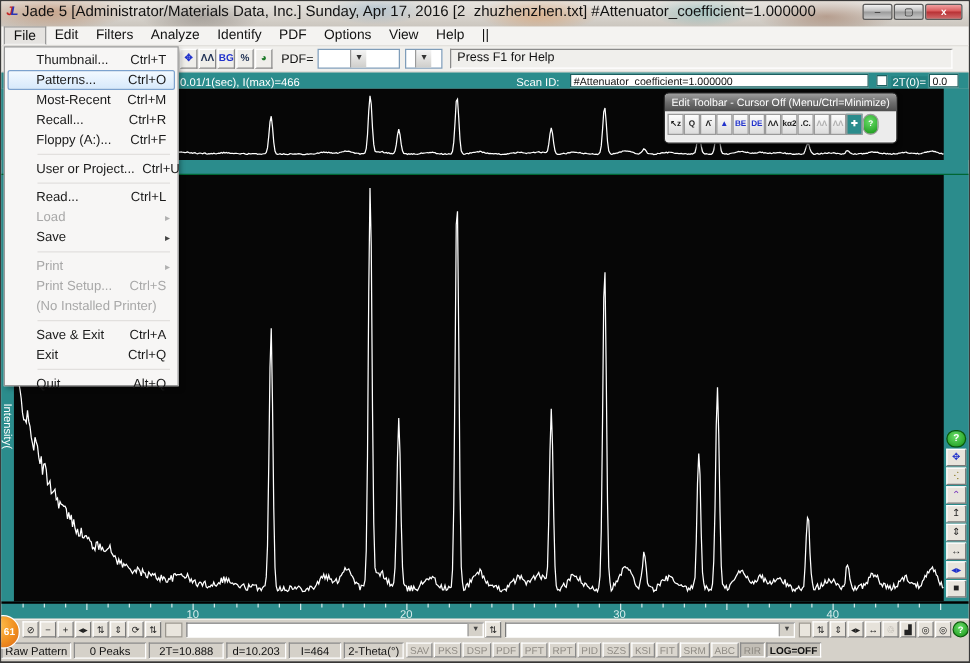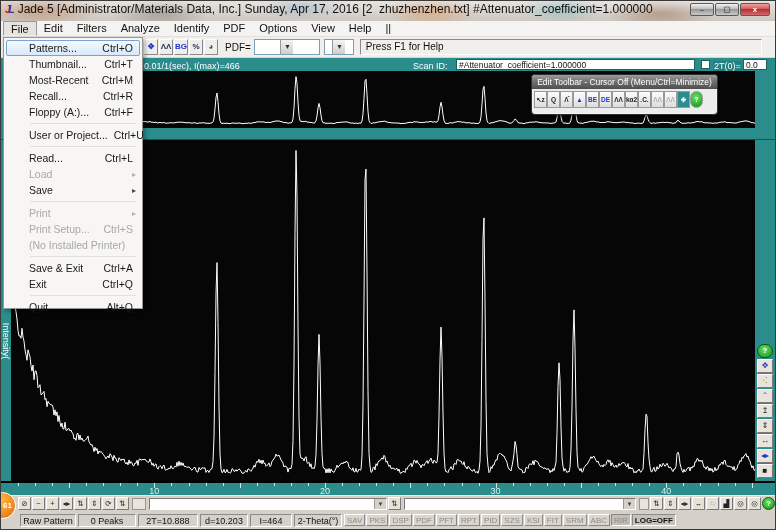--- a/index.html
+++ b/index.html
@@ -99,21 +99,21 @@
   .bb-btn.help { background:radial-gradient(circle at 45% 35%, #6ade6a, #149314); color:#fff; border-radius:7px; border-color:#0a5a0a; font-weight:bold; }
   .bb-box { width:14px; height:12px; background:#e9e5dd; border:1px solid #9a968e; margin-left:3px; }
   .bb-combo { height:12px; background:#fff; border:1px solid; border-color:#7a7a7a #fff #fff #7a7a7a; display:flex; margin-left:3px; }
   .bb-combo .sp { flex:1; }
   .bb-combo .drop { width:12px; height:10px; background:#d5d1c9; border-left:1px solid #9a9a9a; font-size:6px; line-height:10px; text-align:center; color:#444; }
   .badge { position:absolute; left:-12px; top:-4px; width:27px; height:27px; border-radius:50%;
     background:radial-gradient(circle at 35% 30%, #ffc04d, #ef8c1e 60%, #d9661a); border:1px solid #fff;
     color:#fff; font-size:8px; font-weight:bold; z-index:40; text-align:right; line-height:26px; padding-right:3px; }
 
   
-  .statusbar { height:18px; background:#d5d1c9; display:flex; align-items:center; padding-left:19px; font-size:9px; color:#111; }
+  .statusbar { height:18px; background:#d5d1c9; display:flex; align-items:center; padding-left:0; font-size:9px; color:#111; }
   .st-panel { height:13px; line-height:12px; text-align:center; background:#d5d1c9; border:1px solid; border-color:#8a8a8a #fff #fff #8a8a8a; margin-right:2px; white-space:nowrap; overflow:hidden; }
   .st-toggle { height:12px; line-height:11px; padding:0 2px; font-size:8px; color:#8f8b84; background:#dad6ce; border:1px solid; border-color:#fff #8a8a8a #8a8a8a #fff; margin-right:1px; white-space:nowrap; }
   .st-toggle.dim2 { background:#c2beb6; border-color:#8a8a8a #fff #fff #8a8a8a; }
   .st-toggle.pressed { background:#c6c2ba; border-color:#8a8a8a #fff #fff #8a8a8a; color:#111; font-weight:bold; }
 
   
   .file-menu { position:absolute; left:2px; top:36px; width:140px; height:272px; background:#f7f6f5; border:1px solid #979797; box-shadow:2px 2px 4px rgba(0,0,0,.35); z-index:100; padding:2px 2px; font-size:10.5px; color:#1a1a1a; }
   .fm-item { height:16px; display:flex; align-items:center; padding:0 6px 0 22px; position:relative; border:1px solid transparent; }
   .fm-item .lab { flex:1; white-space:nowrap; }
   .fm-item .sc { color:#1a1a1a; margin-left:6px; }
@@ -341,27 +341,27 @@
         <div class="st-toggle">KSI</div>
         <div class="st-toggle">FIT</div>
         <div class="st-toggle">SRM</div>
         <div class="st-toggle">ABC</div>
         <div class="st-toggle dim2">RIR</div>
         <div class="st-toggle pressed">LOG=OFF</div>
       </div>
   </div>
 
   <div class="file-menu" id="fileMenu">
+      <div class="fm-item">
+        <span class="lab">Thumbnail...</span>
+        <span class="sc">Ctrl+T</span>
+      </div>
       <div class="fm-item hl">
         <span class="lab">Patterns...</span>
         <span class="sc">Ctrl+O</span>
-      </div>
-      <div class="fm-item">
-        <span class="lab">Thumbnail...</span>
-        <span class="sc">Ctrl+T</span>
       </div>
       <div class="fm-item">
         <span class="lab">Most-Recent</span>
         <span class="sc">Ctrl+M</span>
       </div>
       <div class="fm-item">
         <span class="lab">Recall...</span>
         <span class="sc">Ctrl+R</span>
       </div>
       <div class="fm-item">

